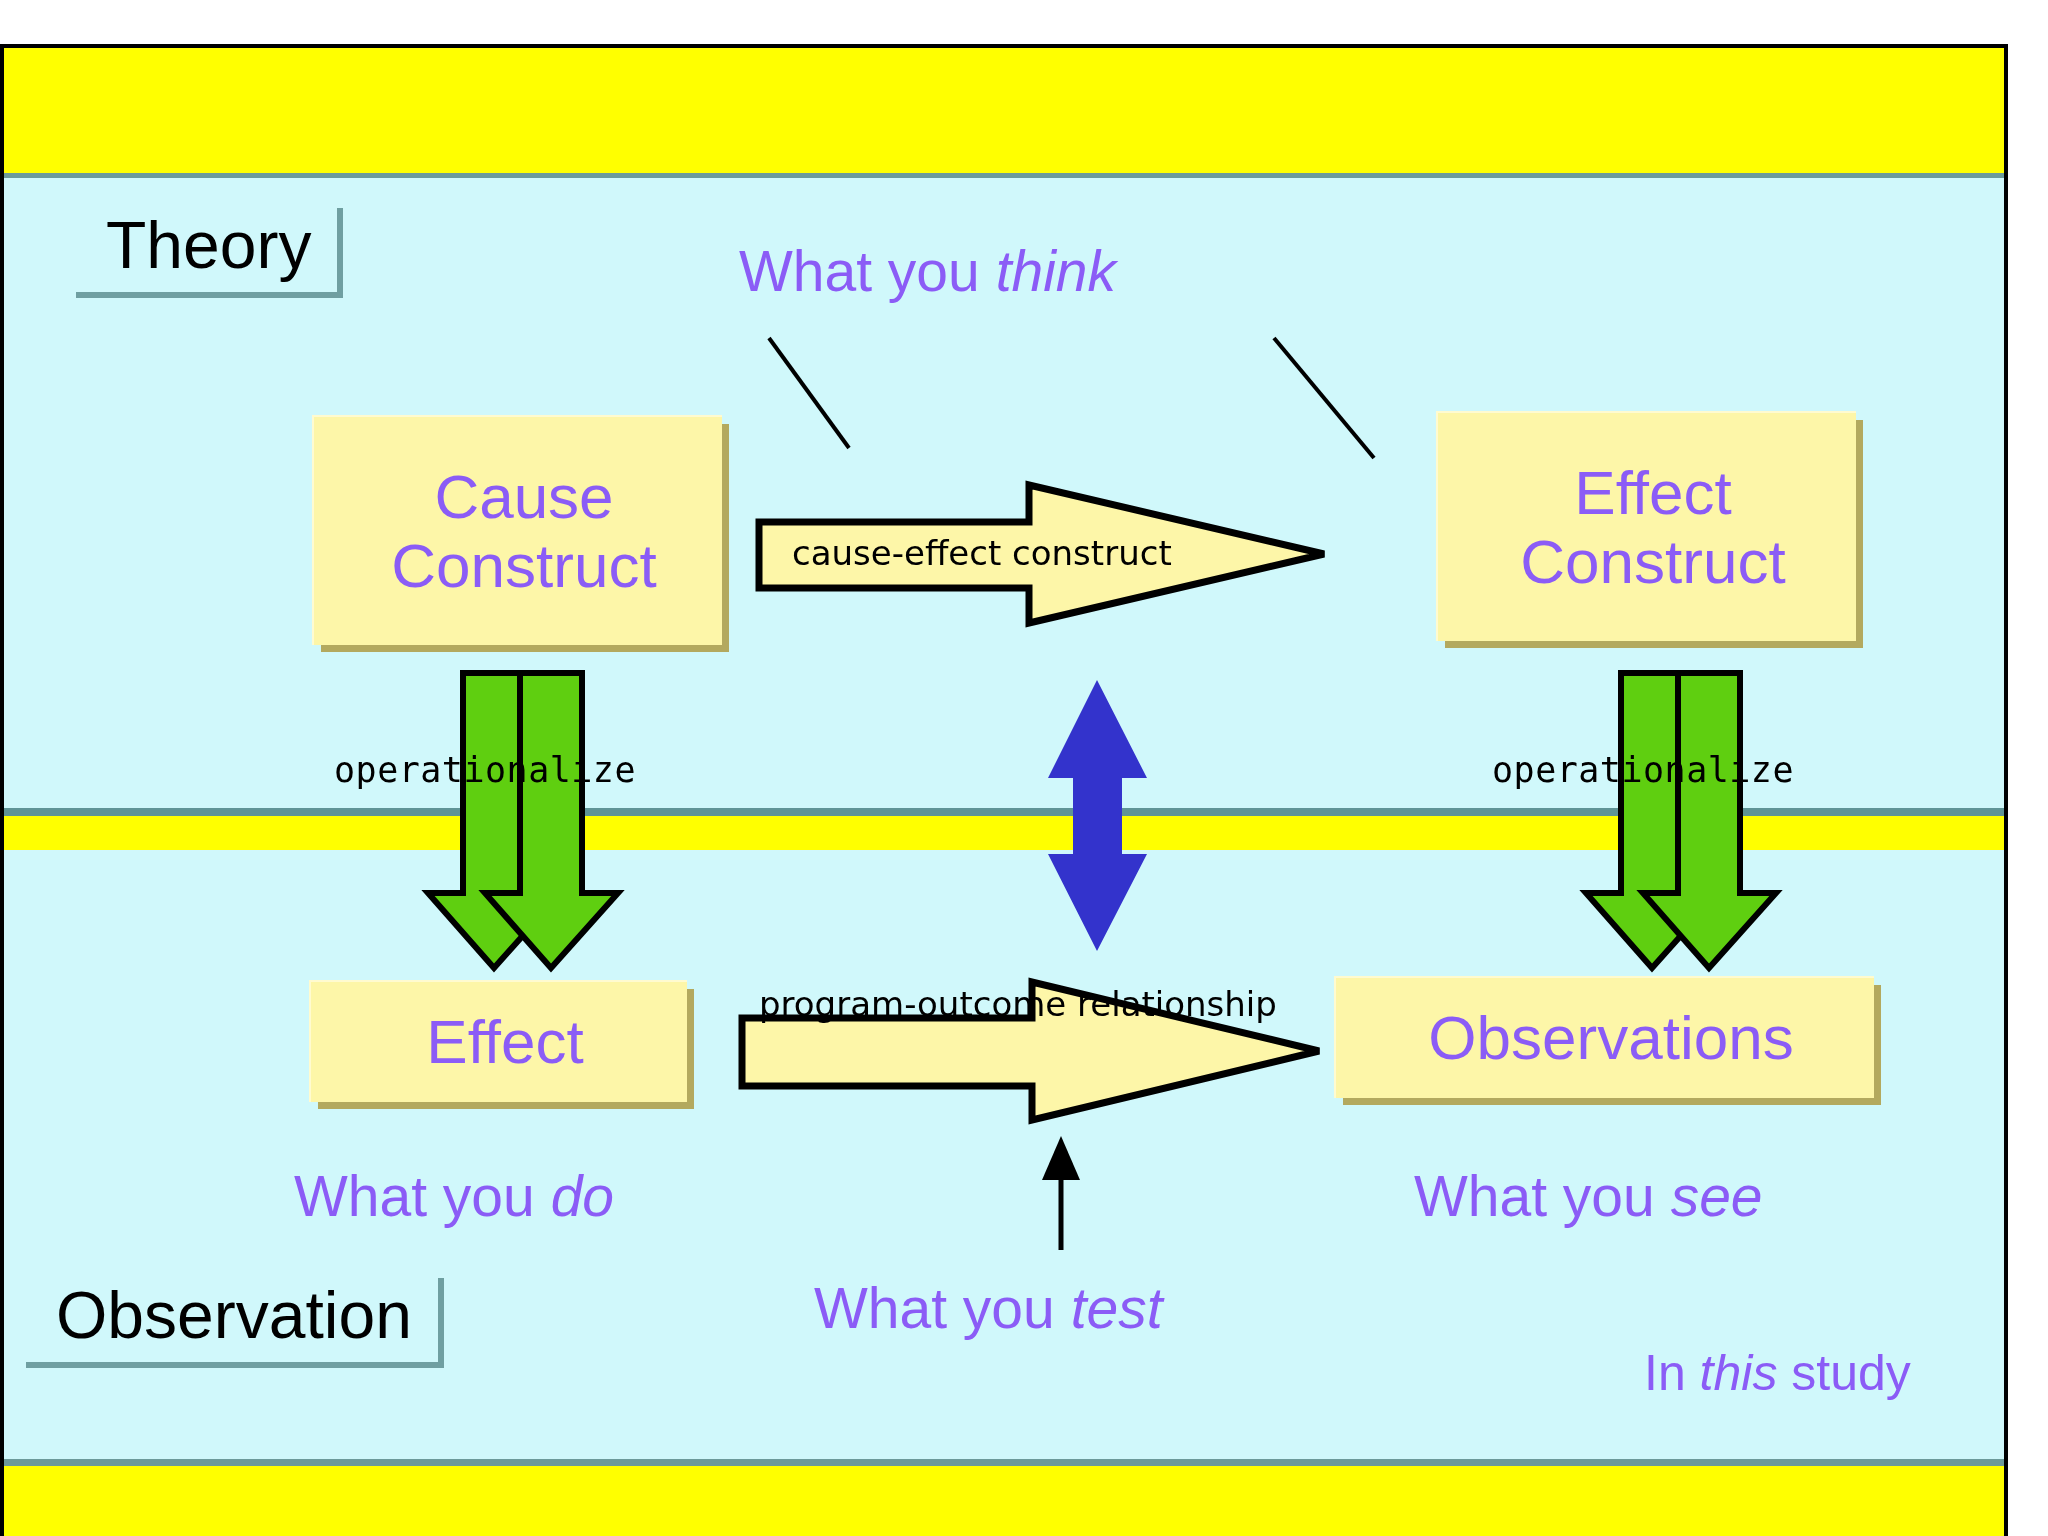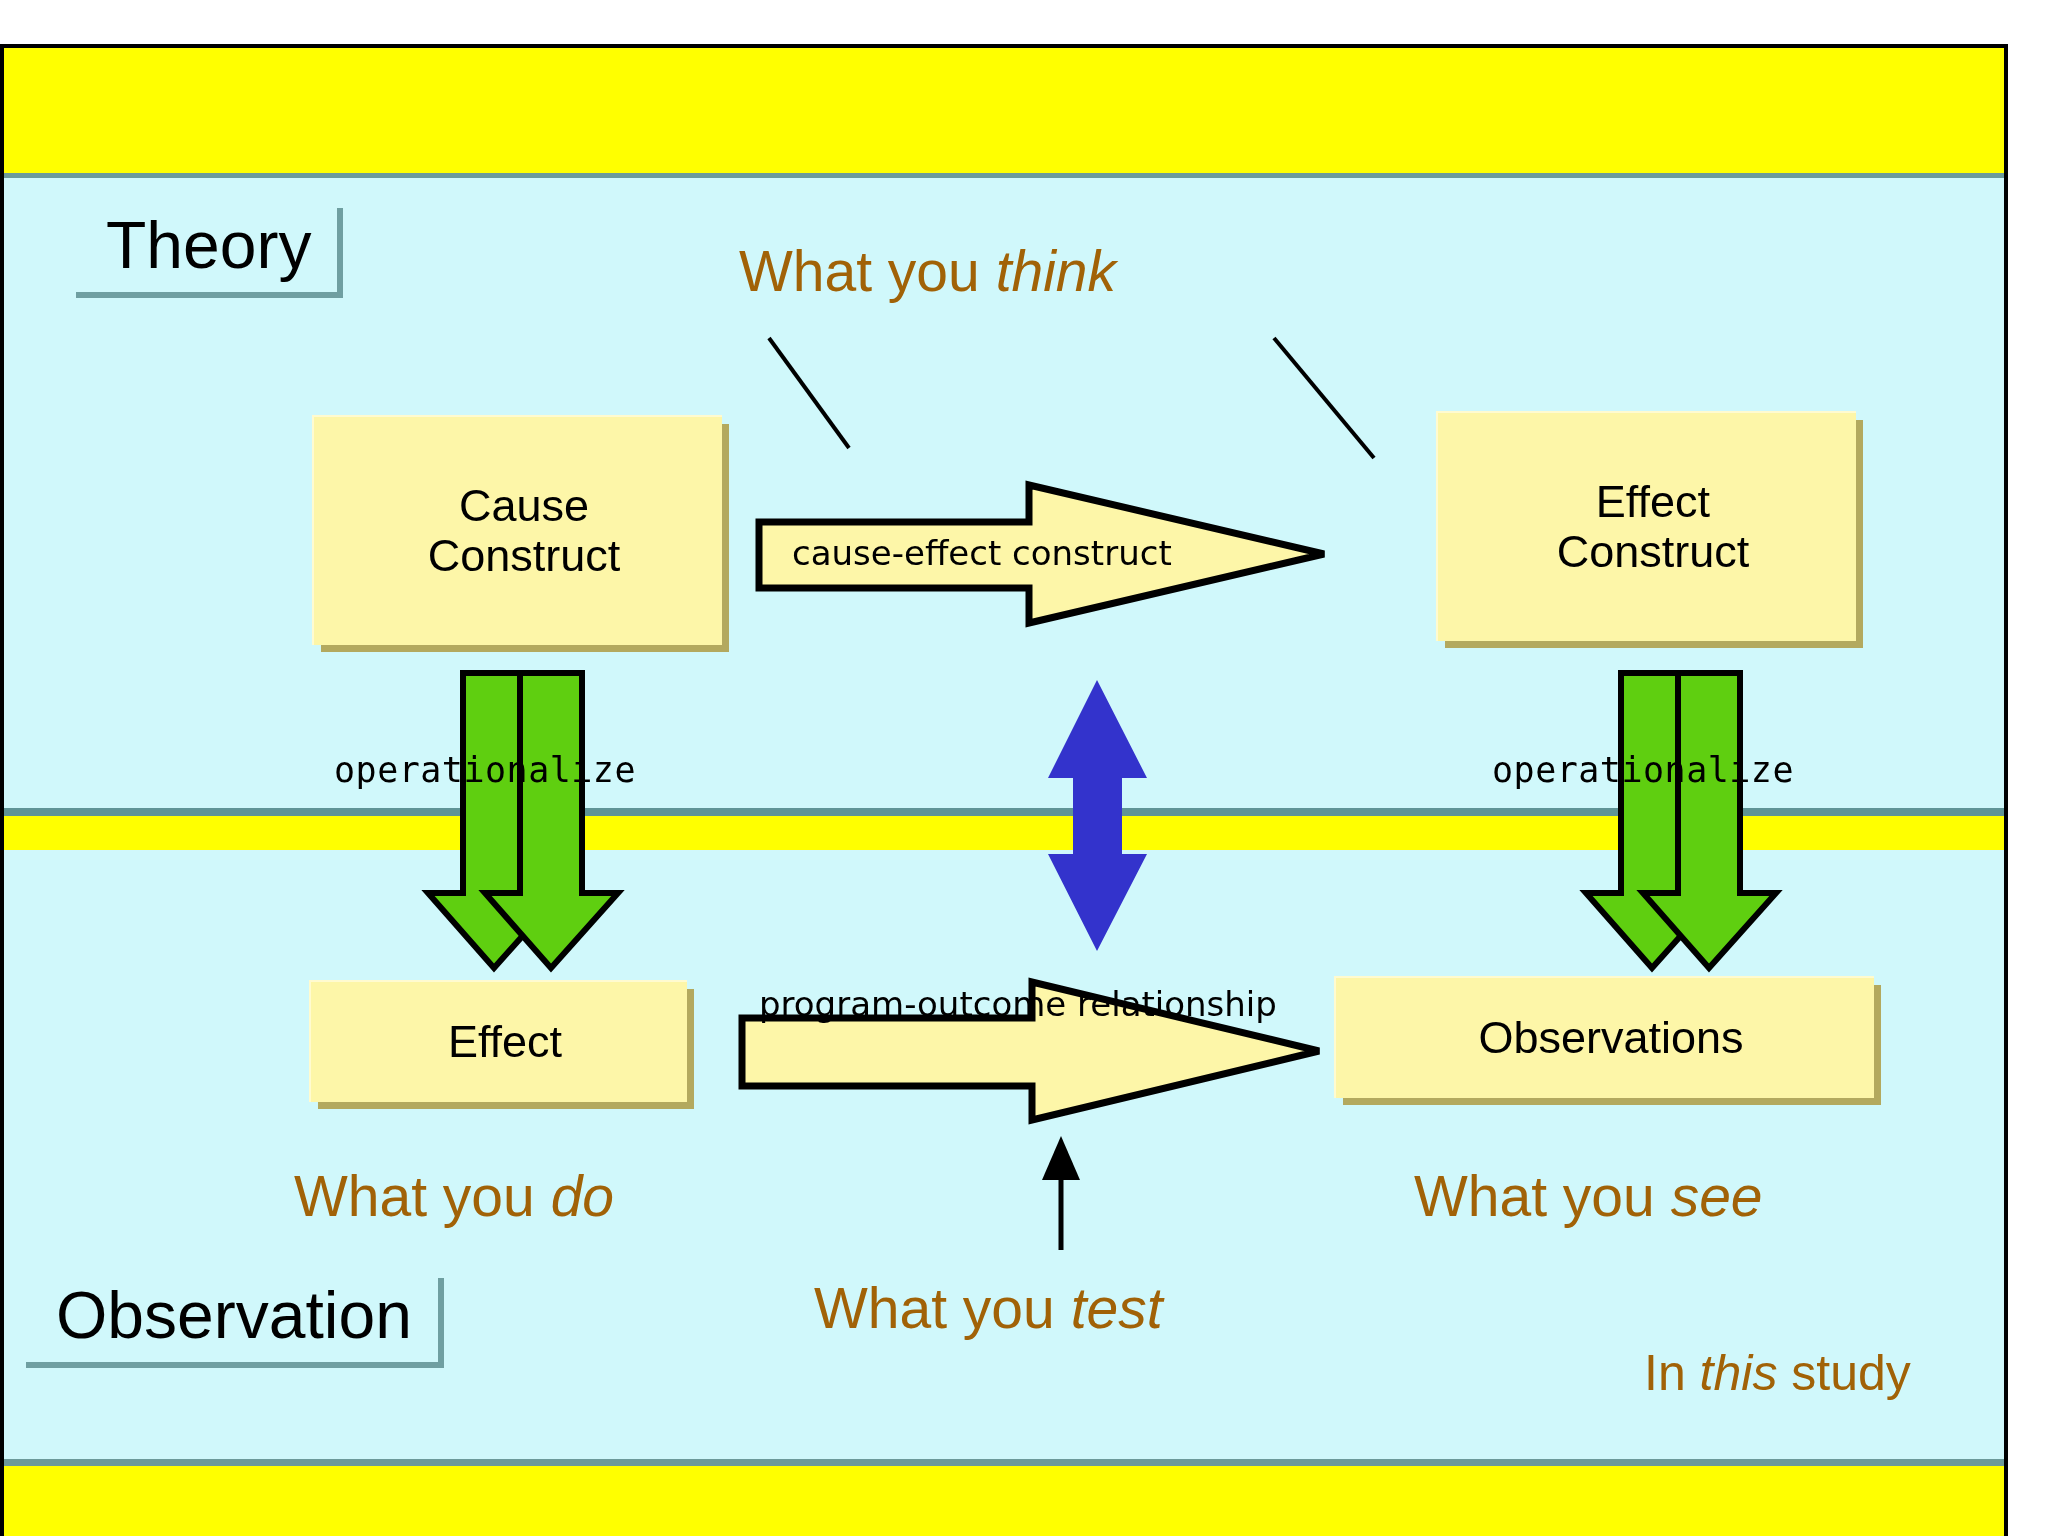--- a/index.html
+++ b/index.html
@@ -58,43 +58,43 @@
     white-space: nowrap;
   }
   #label-theory { left: 72px; top: 160px; }
   #label-observation { left: 22px; top: 1230px; }
 
   
   .box {
     position: absolute;
     box-sizing: border-box;
     background: #fdf6a8;
-    color: #000000;
+    color: #8b5cf6;
     text-align: center;
     display: flex;
     flex-direction: column;
     justify-content: center;
     align-items: center;
     line-height: 1.12;
     box-shadow: 8px 8px 0 -1px #b3a95e;
     border-top: 2px solid #fffbd0;
     border-left: 2px solid #fffbd0;
-    font-size: 45px;
+    font-size: 62px;
     white-space: pre-line;
     padding-left: 12px;
   }
   #box-cause      { left: 308px;  top: 367px; width: 410px; height: 230px; }
   #box-effect     { left: 1432px; top: 363px; width: 420px; height: 230px; }
   #box-program    { left: 305px;  top: 932px; width: 378px; height: 122px; }
   #box-observations { left: 1330px; top: 928px; width: 540px; height: 122px; }
 
   
   .caption {
     position: absolute;
-    color: #a16207;
+    color: #8b5cf6;
     font-size: 57px;
     line-height: 1;
     white-space: nowrap;
   }
   .caption em { font-style: italic; }
   #cap-think { left: 735px; top: 195px; }
   #cap-do    { left: 290px; top: 1120px; text-align: center; }
   #cap-see   { left: 1410px; top: 1120px; }
   #cap-test  { left: 810px; top: 1232px; }
   #cap-study { left: 1640px; top: 1300px; font-size: 50px; }

